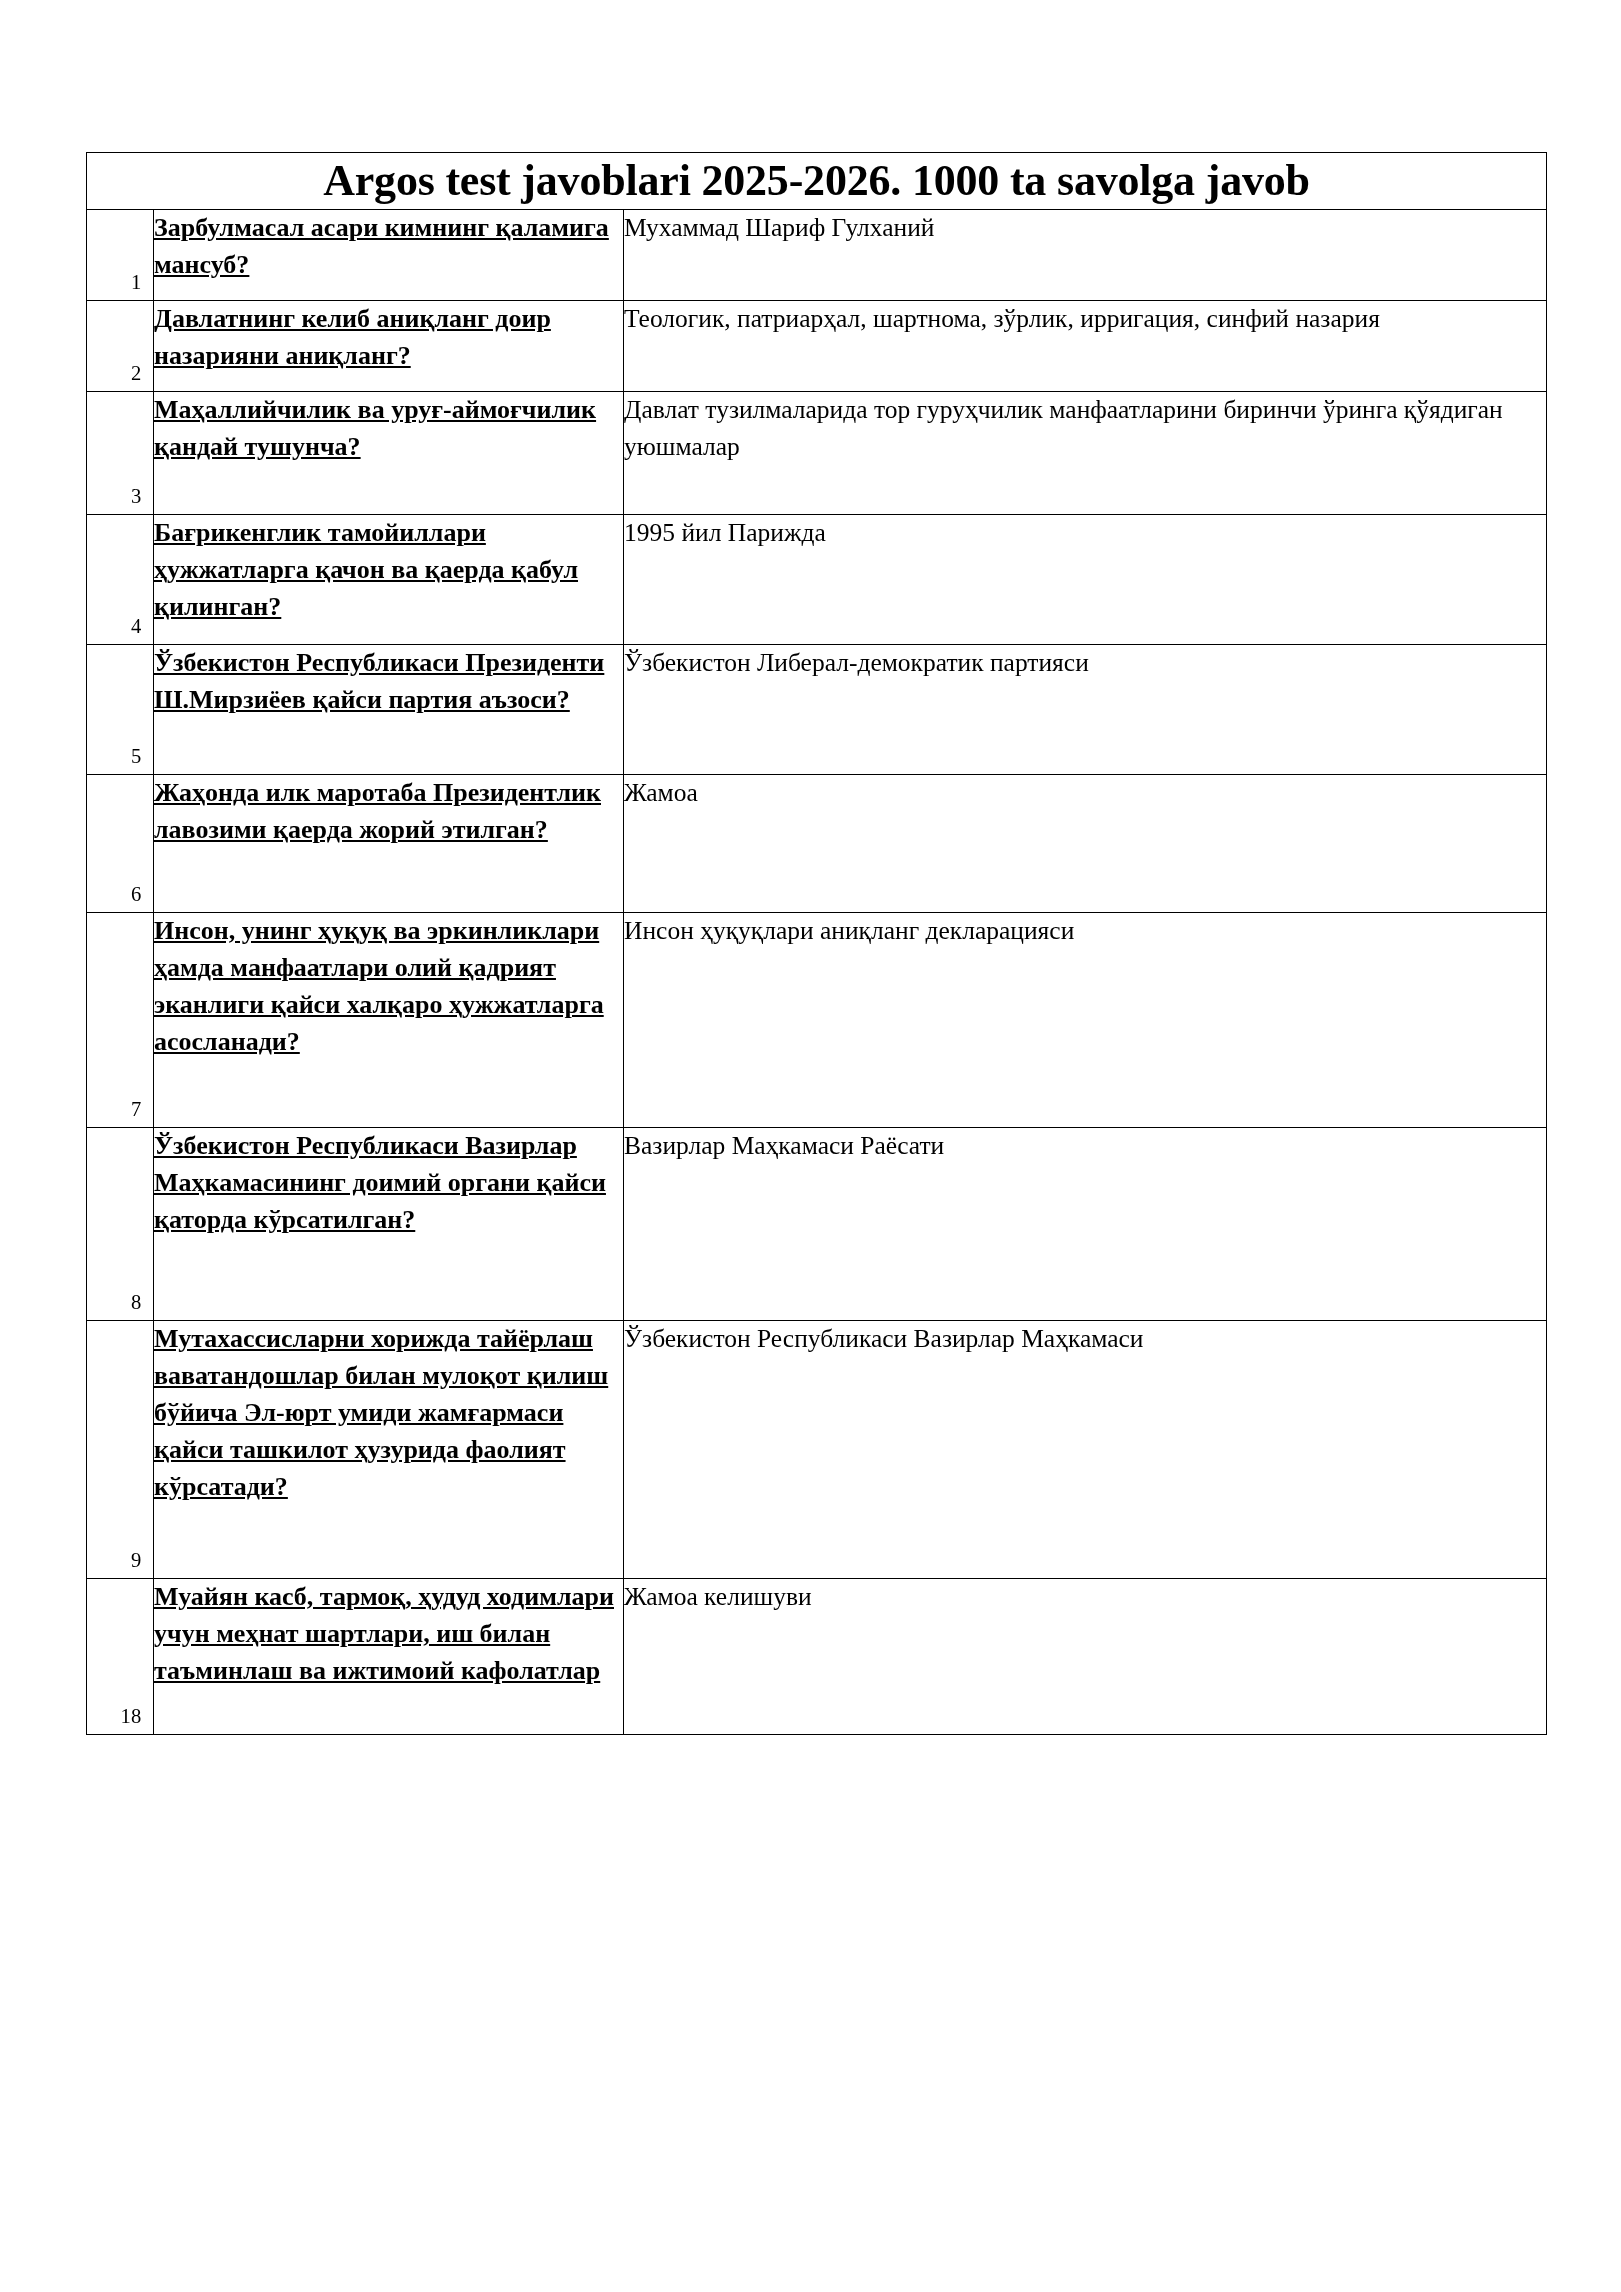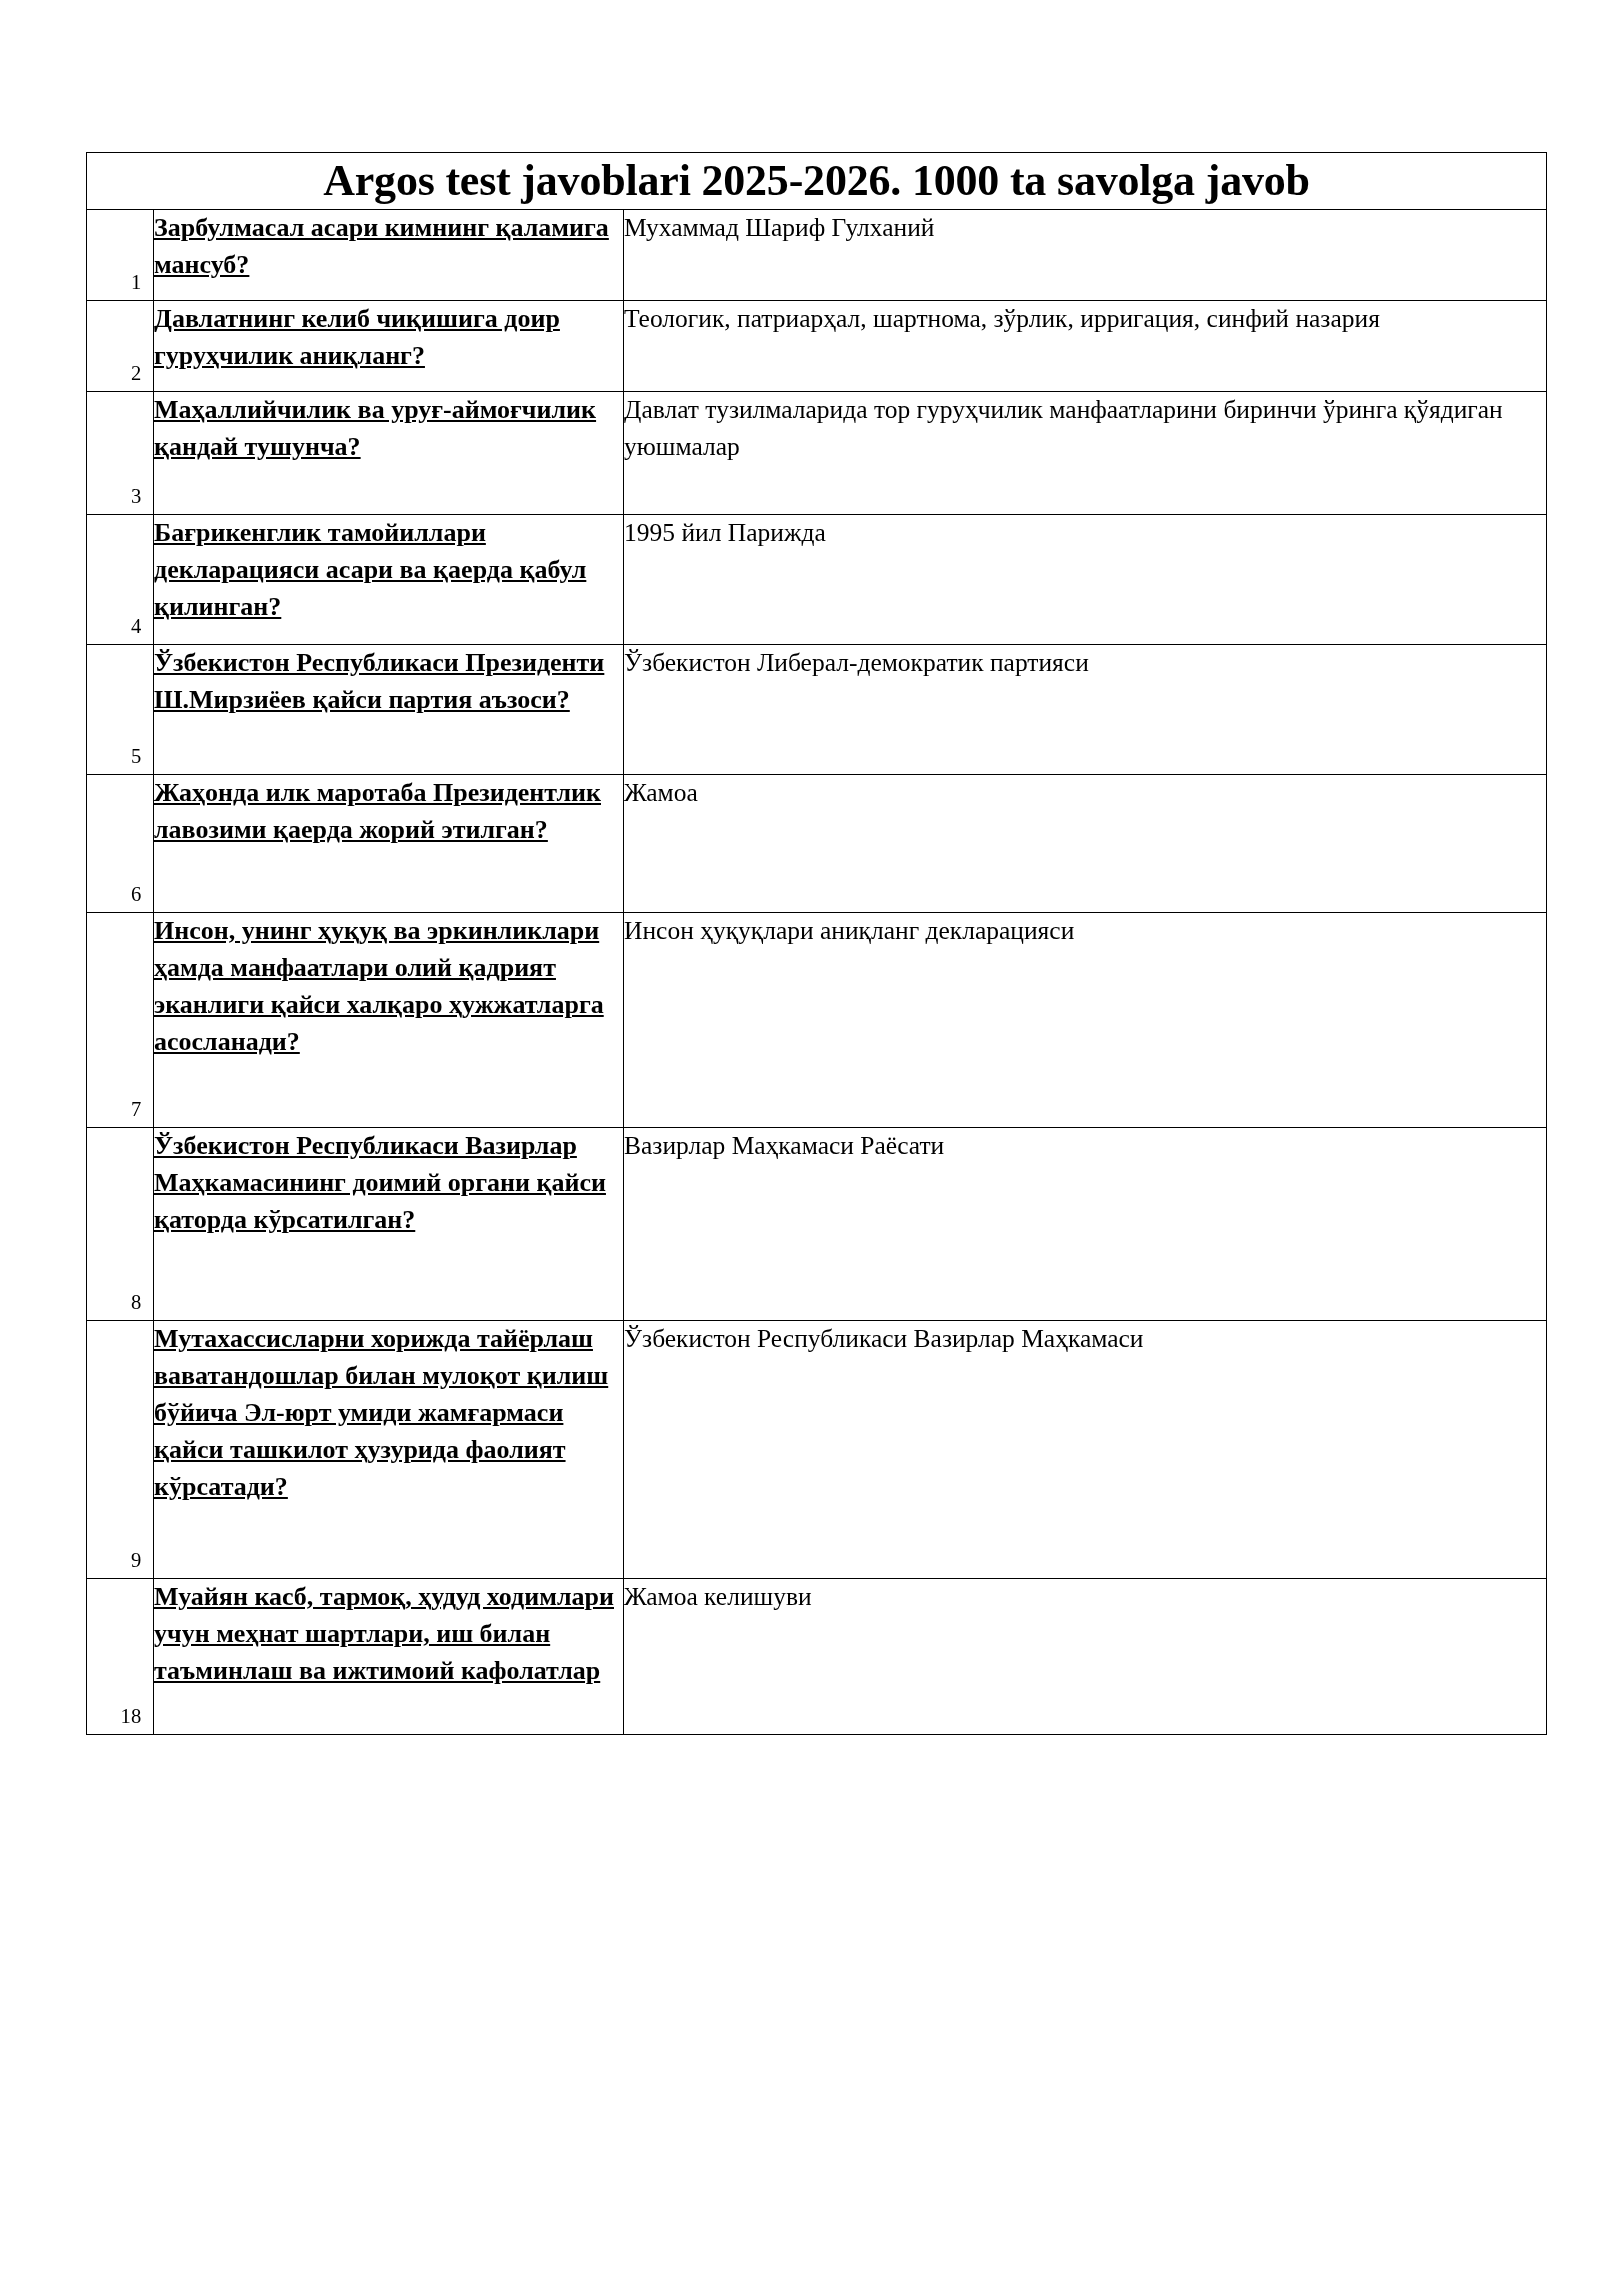--- a/index.html
+++ b/index.html
@@ -140,21 +140,21 @@
           <td class="ans-cell ans-top">
             <div class="ans-text">Мухаммад Шариф Гулханий</div>
           </td>
         </tr>
 
         <tr>
           <td class="num-cell" style="height:90px;">
             <span class="num-inner">2</span>
           </td>
           <td class="ques-cell">
-            <div class="ques-text">Давлатнинг келиб чиқишига доир гуруҳчилик аниқланг?</div>
+            <div class="ques-text">Давлатнинг келиб аниқланг доир назарияни аниқланг?</div>
           </td>
           <td class="ans-cell ans-top">
             <div class="ans-text">Теологик, патриарҳал, шартнома, зўрлик, ирригация, синфий назария</div>
           </td>
         </tr>
 
         <tr>
           <td class="num-cell" style="height:122px;">
             <span class="num-inner">3</span>
           </td>
@@ -164,21 +164,21 @@
           <td class="ans-cell ans-top">
             <div class="ans-text">Давлат тузилмаларида тор гуруҳчилик манфаатларини биринчи ўринга қўядиган уюшмалар</div>
           </td>
         </tr>
 
         <tr>
           <td class="num-cell" style="height:129px;">
             <span class="num-inner">4</span>
           </td>
           <td class="ques-cell">
-            <div class="ques-text">Бағрикенглик тамойиллари декларацияси асари ва қаерда қабул қилинган?</div>
+            <div class="ques-text">Бағрикенглик тамойиллари ҳужжатларга қачон ва қаерда қабул қилинган?</div>
           </td>
           <td class="ans-cell ans-mid">
             <div class="ans-text">1995 йил Парижда</div>
           </td>
         </tr>
 
         <tr>
           <td class="num-cell" style="height:129px;">
             <span class="num-inner">5</span>
           </td>

